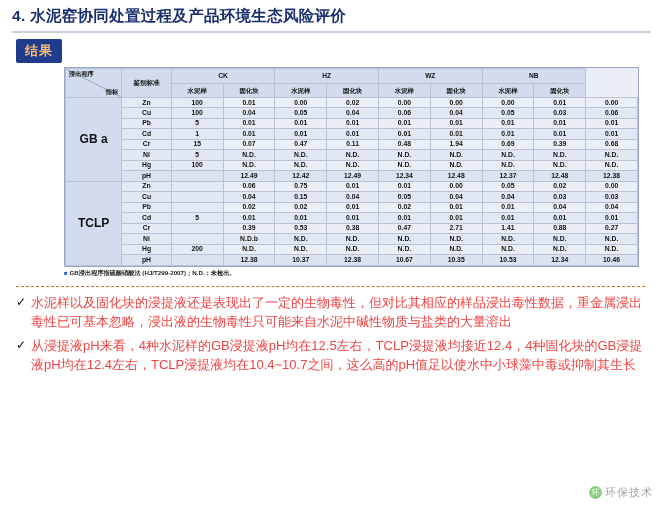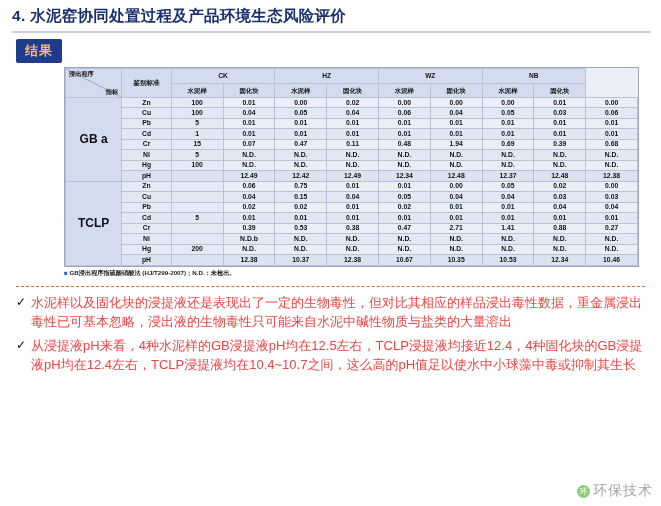--- a/index.html
+++ b/index.html
@@ -118,21 +118,21 @@
   
   .wm{
     position:absolute;right:8px;bottom:6px;
     display:flex;align-items:center;opacity:0.55;
   }
   .wm .circ{
     width:13px;height:13px;border-radius:50%;
     background:#2aa515;color:#fff;font-size:8px;
     display:flex;align-items:center;justify-content:center;margin-right:3px;
   }
-  .wm .txt{font-size:14px;color:#555;letter-spacing:1px;text-align:center;}
+  .wm .txt{font-size:11px;color:#555;letter-spacing:1px;text-align:center;}
 </style>
 </head>
 <body>
 
 <div class="slide">
 
   <div class="title-bar">4. 水泥窑协同处置过程及产品环境生态风险评价</div>
   <div class="title-rule"></div>
 
   <div class="res-row">

